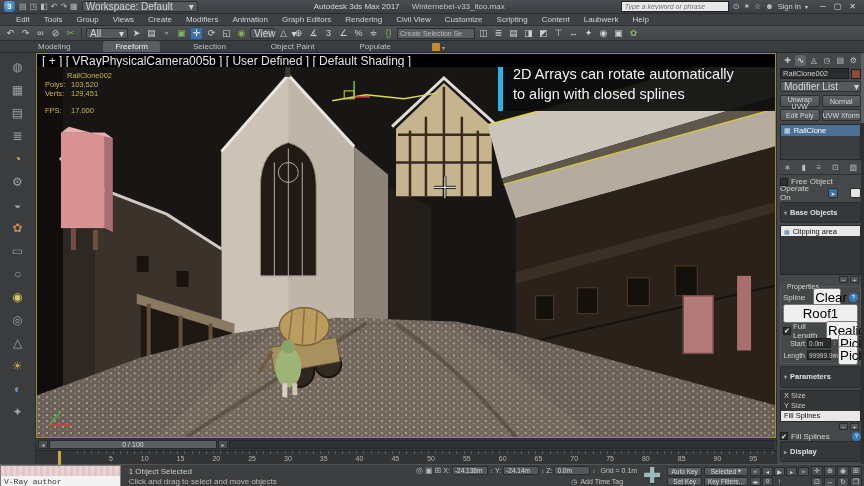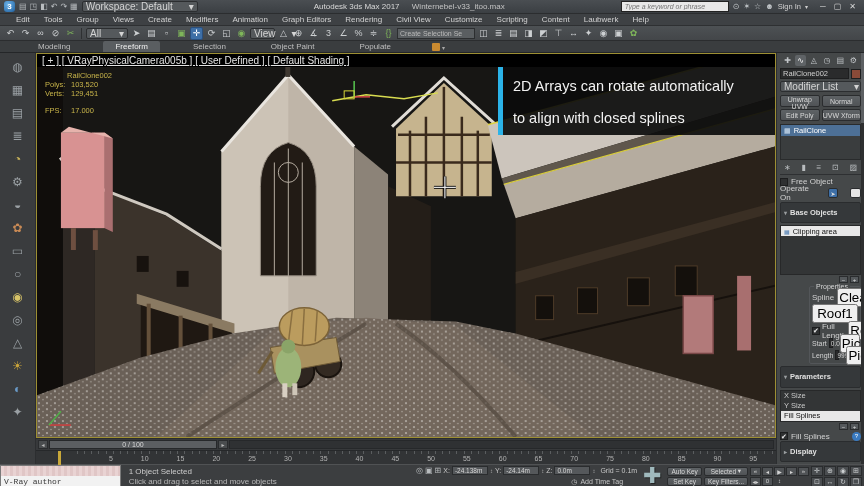--- a/index.html
+++ b/index.html
@@ -47,31 +47,31 @@
   .left-toolbar { width:36px; background:#3a3c3e; border-right:1px solid #2c2e30; display:flex; flex-direction:column; align-items:center; padding-top:3px; gap:1px; }
   .left-toolbar span { width:22px; height:22px; display:flex; align-items:center; justify-content:center; font-size:12px; color:#9aa0a4; border-radius:2px; }
   .left-toolbar span:nth-child(5) { color:#c9b45a; }
   .left-toolbar span:nth-child(8) { color:#c98a55; }
   .left-toolbar span:nth-child(11) { color:#d8c468; }
   .left-toolbar span:nth-child(14) { color:#c9a43a; }
   .left-toolbar span:nth-child(15) { color:#6a9ac8; }
 
   .vp-col { flex:1; display:flex; flex-direction:column; min-width:0; }
   .vp-frame { display:flex; flex-direction:column; border:1px solid #9d8f33; height:385px; }
-  .vp-label { height:13px; background:#000; color:#e4e4e4; font-size:10px; display:flex; align-items:center; padding-left:5px;text-decoration:underline; }
+  .vp-label { height:13px; background:#000; color:#e4e4e4; font-size:12px; display:flex; align-items:center; padding-left:5px; }
   .scene-wrap { position:relative; flex:1; background:#161614; overflow:hidden; }
   .scene-wrap svg { display:block; width:100%; height:100%; }
 
   .stats { position:absolute; left:8px; top:4px; color:#c8b44a; font-size:7.5px; line-height:9px; }
   .stats .s-name { padding-left:22px; }
   .stats .lbl { display:inline-block; width:26px; }
   .stats .fps { margin-top:8px; }
 
   .caption { position:absolute; left:461px; top:-9px; width:278px; background:rgba(12,12,12,0.92); border-left:5px solid #2bb3e8; padding:6px 10px 7px 10px; z-index:40; }
-  .caption div { color:#f2f2f2; font-size:14.5px; line-height:20px;margin-top:12px; }
+  .caption div { color:#f2f2f2; font-size:14.5px; line-height:20px; }
 
   .time-slider { height:12px; background:#37393b; display:flex; align-items:center; border-top:1px solid #2a2c2e; padding:1px 2px; gap:1px; }
   .ts-arrow { width:10px; height:9px; background:#4a4d4f; border:1px solid #2a2c2e; font-size:6px; color:#bbb; display:flex; align-items:center; justify-content:center; }
   .ts-handle { width:168px; height:9px; background:#5b5e61; border:1px solid #26282a; color:#d8d8d8; font-size:7px; display:flex; align-items:center; justify-content:center; }
   .ts-track { flex:1; height:9px; background:#2f3133; border:1px solid #26282a; }
 
   .trackbar { height:14px; background:#323436; position:relative; border-top:1px solid #26282a; }
   .ticks { position:absolute; left:41px; top:0; width:716px; height:14px; display:flex; background:repeating-linear-gradient(to right, #5a5d5f 0 1px, transparent 1px 7.16px); background-size:100% 3px; background-repeat:no-repeat; }
   .ticks .tick { flex:1; text-align:right; font-size:7px; color:#b2b2b2; padding-top:4px; }
   .playhead { position:absolute; left:22px; top:0; width:3px; height:14px; background:#c8a83a; }
@@ -101,21 +101,21 @@
   .op-btn.active { background:#3e6fa6; }
   .op-btn.white { background:#e4e4e4; color:#222; }
   .rollout { height:27px; background:#35383a; border:1px solid #2a2c2e; border-radius:2px; display:flex; align-items:center; gap:3px; padding-left:3px; font-weight:bold; color:#e0e0e0; font-size:7.5px; margin:2px 0; }
   .rollout .rarr { font-size:6px; color:#9a9ea0; }
   .cp-list { background:#333536; border:1px solid #272829; }
   .cp-list .cp-li { height:10px; display:flex; align-items:center; gap:3px; padding-left:3px; color:#c8c8c8; font-size:7.5px; }
   .cp-li.selected { background:#e8e8e8; color:#111; }
   .cp-li .li-ic { font-size:6px; color:#4a7ab0; }
   .pm-row { display:flex; justify-content:flex-end; gap:2px; padding:1px 2px; }
   .pm-row span { width:9px; height:7px; background:#55595c; border:1px solid #2a2c2e; font-size:6px; color:#ddd; display:inline-flex; align-items:center; justify-content:center; }
-  .grp { border:1px solid #535659; border-radius:2px; padding:2px; margin-top:2px;margin-left:29px; }
+  .grp { border:1px solid #535659; border-radius:2px; padding:2px; margin-top:2px; }
   .grp-title { font-size:7px; color:#d8d8d8; margin:-6px 0 1px 2px; background:#454849; width:max-content; padding:0 2px; }
   .prop-row { display:flex; align-items:center; gap:3px; height:12px; color:#d2d2d2; }
   .prop-row button { width:28px; }
   .help { width:9px; height:9px; border-radius:50%; background:#3a7abf; color:#fff; font-size:6px; display:inline-flex; align-items:center; justify-content:center; margin-left:auto; }
   .wide { width:100%; margin:1px 0; }
   .fl-row { display:flex; align-items:center; gap:2px; height:13px; color:#d2d2d2; }
   .fl-row button { width:32px; margin-left:auto; }
   .sl-row { display:flex; align-items:center; gap:2px; height:12px; color:#d2d2d2; }
   .sl-row .slbl { width:22px; text-align:right; font-size:7px; }
   .sl-row .field { flex:1; height:10px; background:#2a2b2c; border:1px solid #1e1f20; font-size:6.5px; color:#cfcfcf; padding:0 1px; display:flex; align-items:center; min-width:0; }

